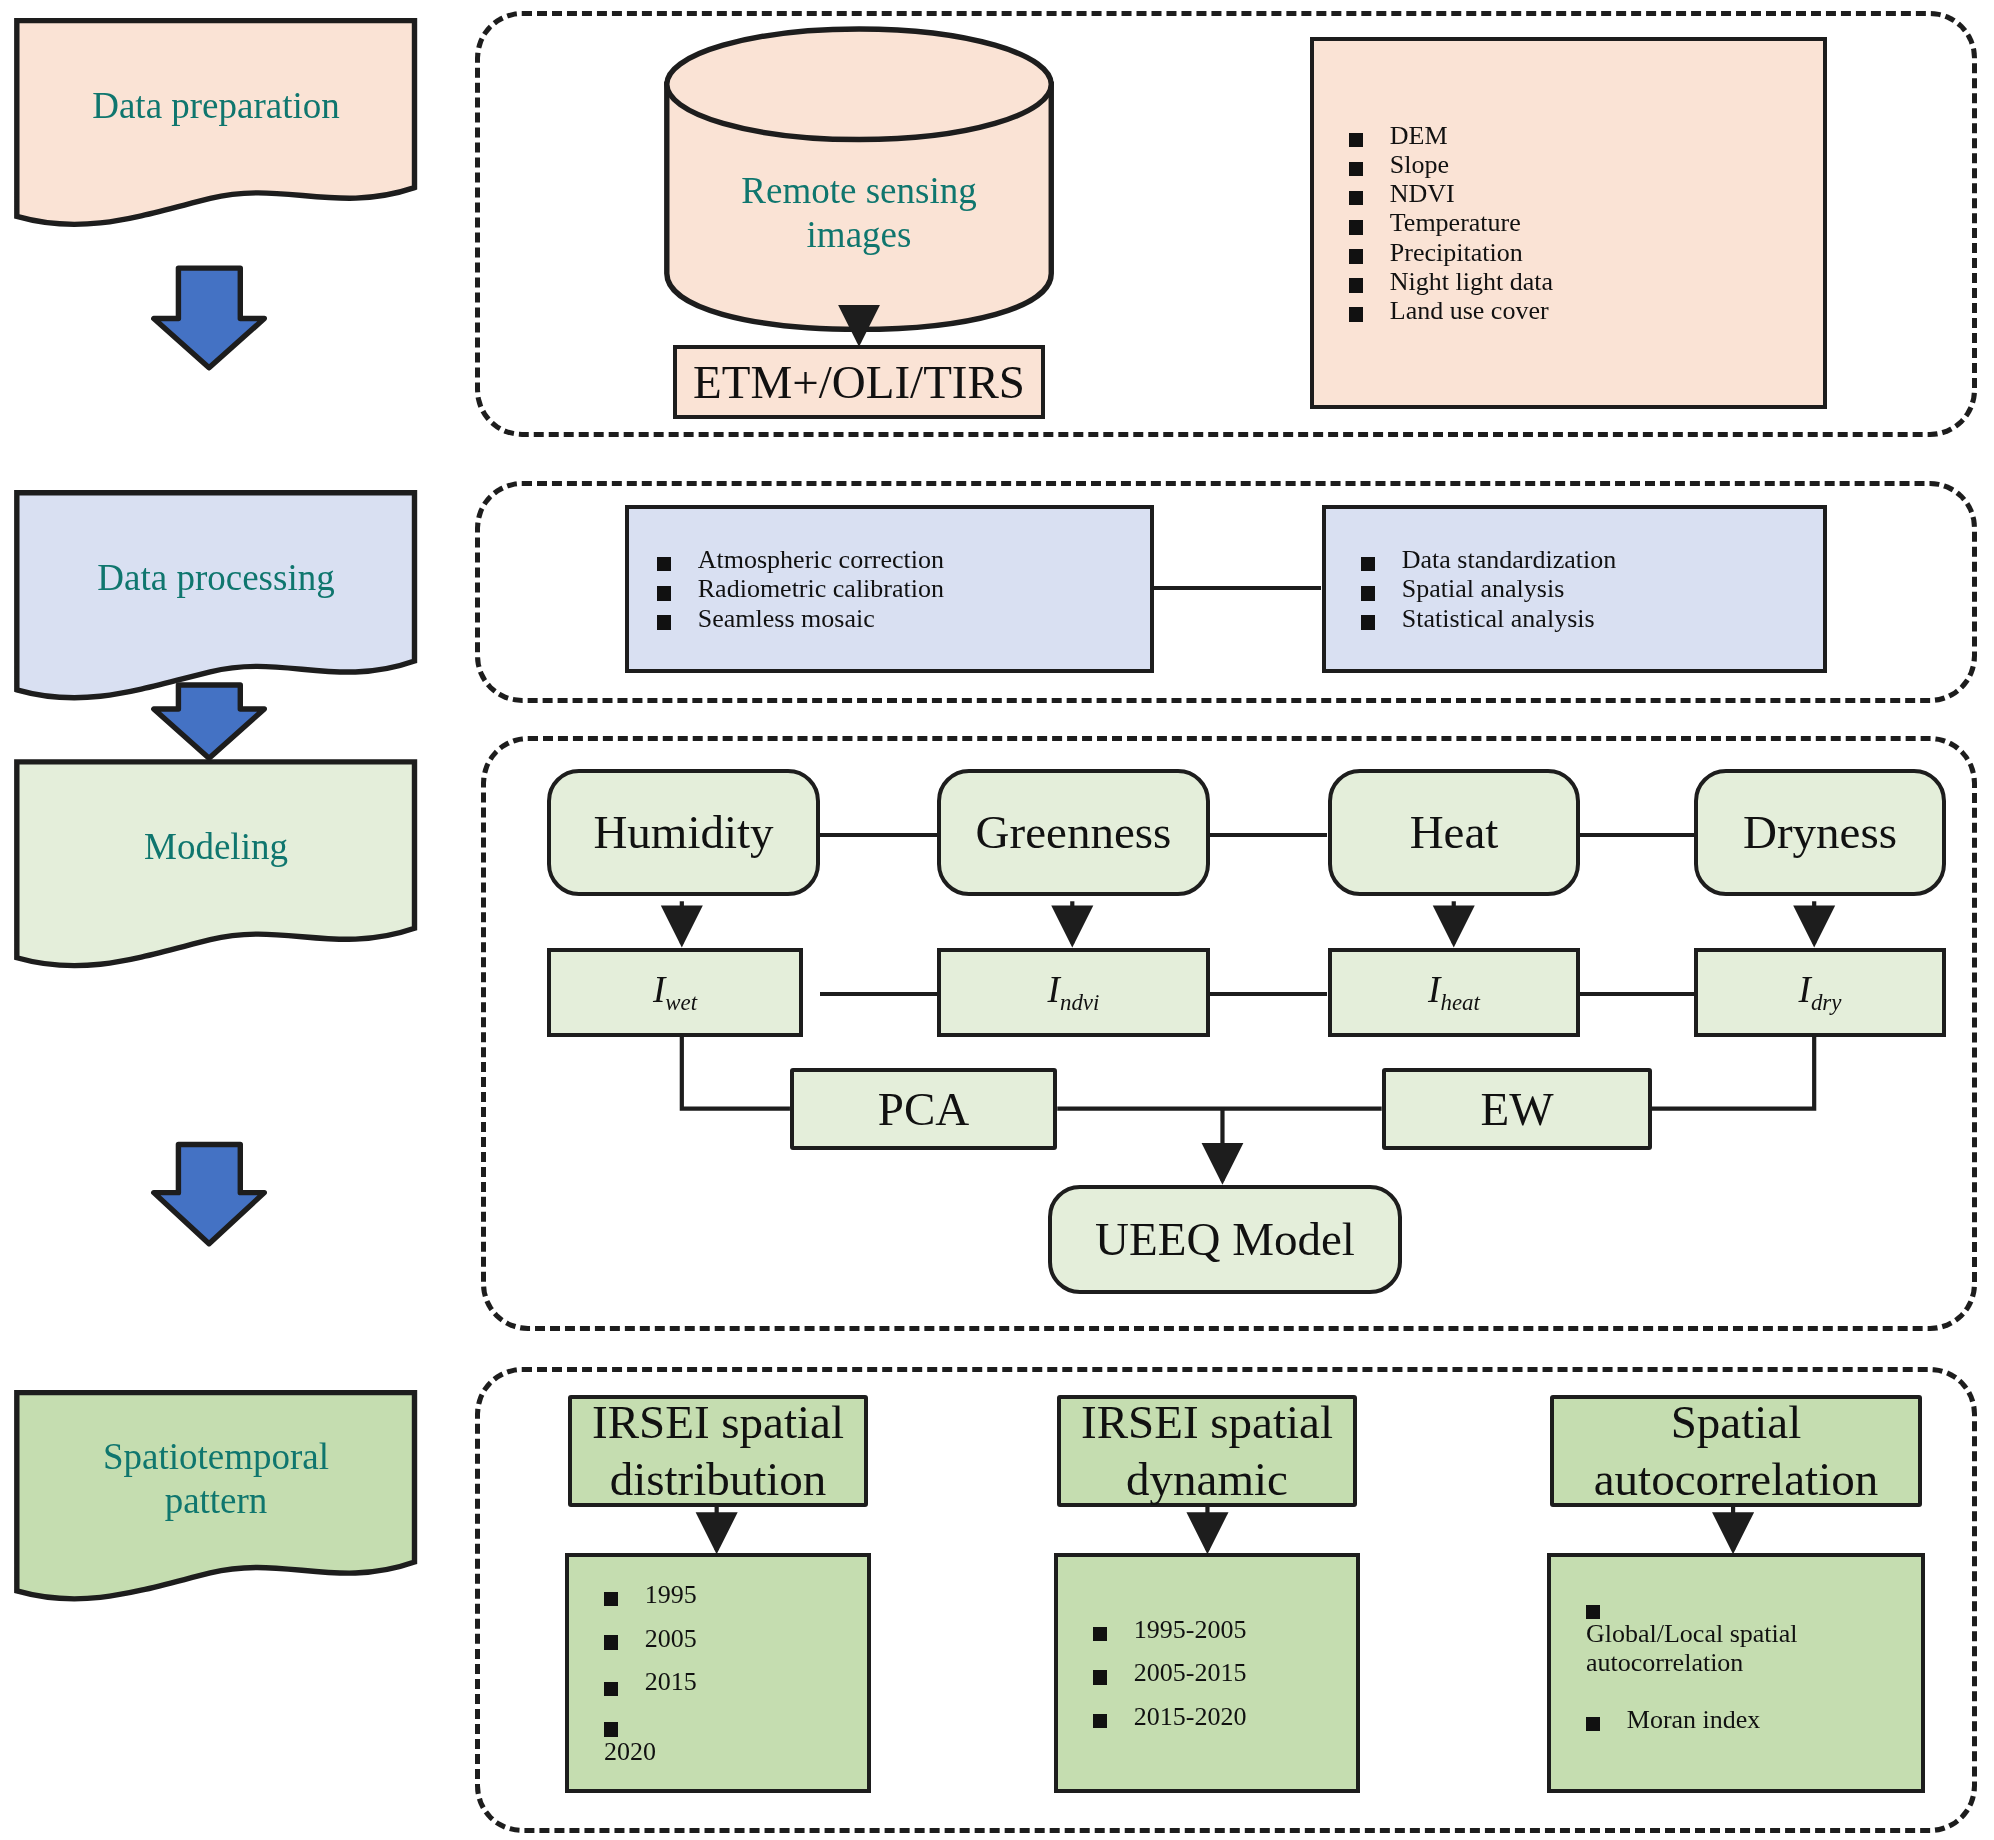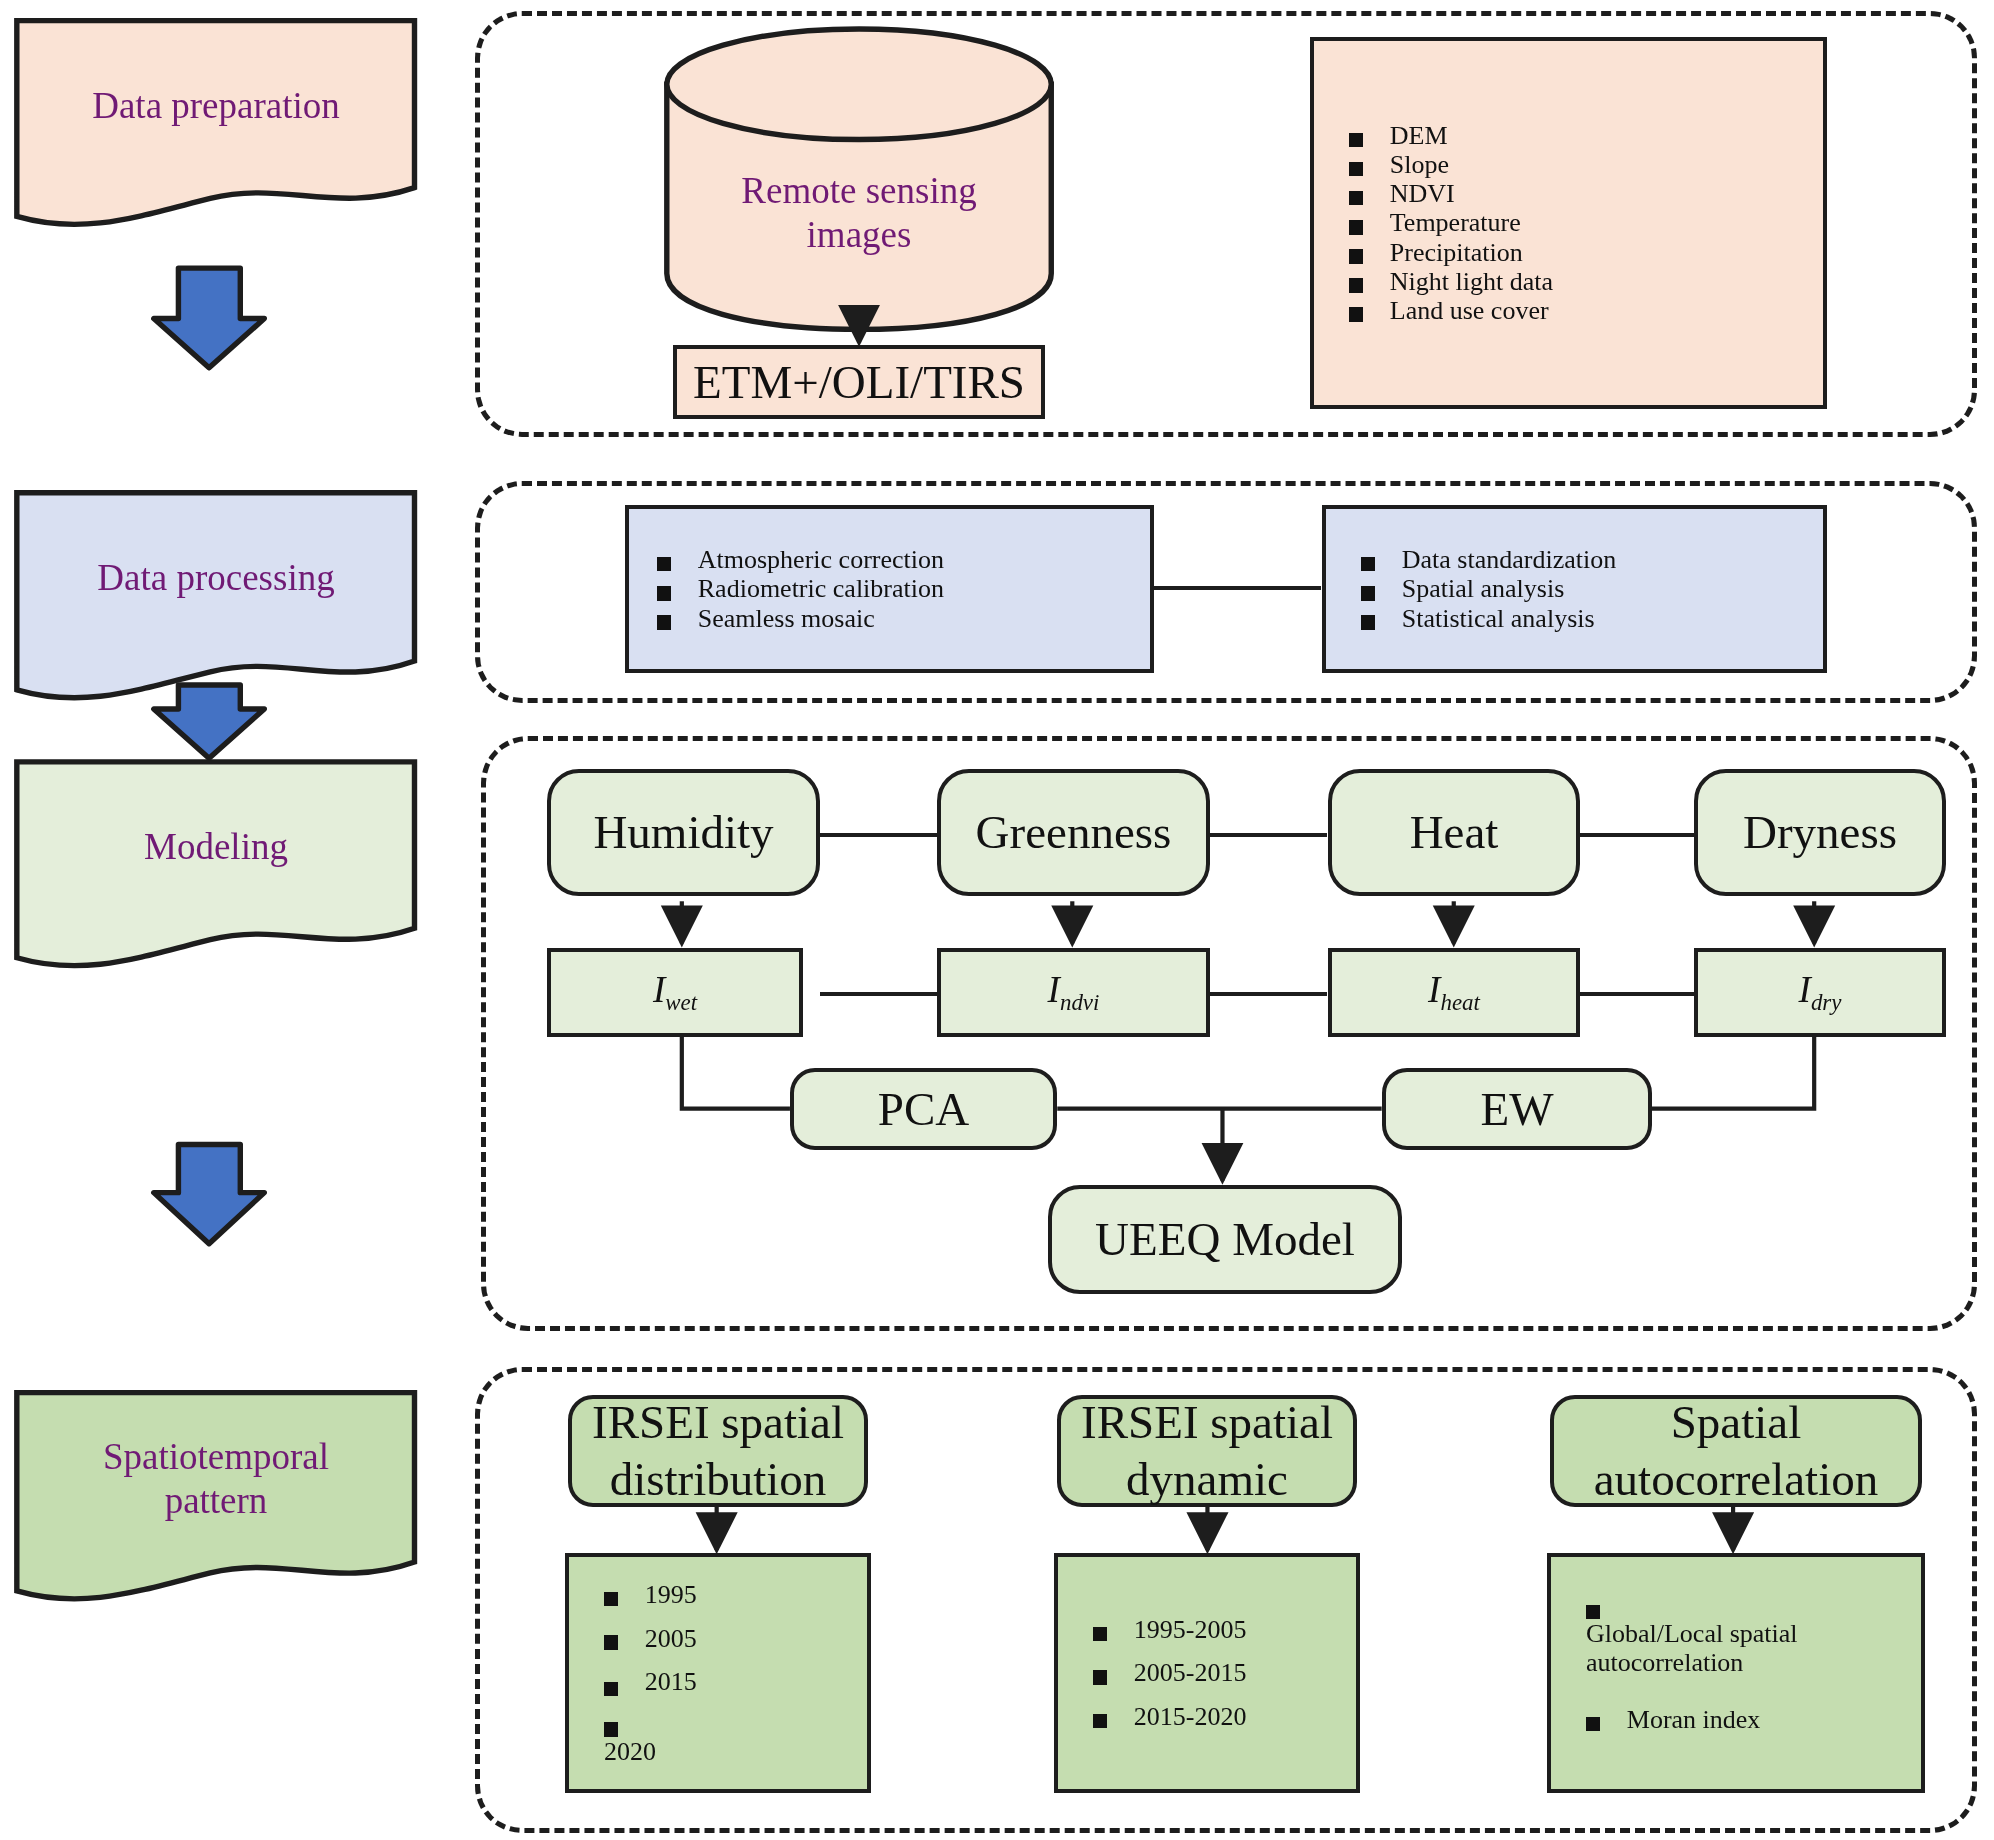--- a/index.html
+++ b/index.html
@@ -12,32 +12,32 @@
     border:5.4px dashed #1d1d1d;
     border-radius:47px;
     background:transparent;
   }
 
   
   .stage{
     position:absolute;box-sizing:border-box;
     display:flex;align-items:center;justify-content:center;
     text-align:center;line-height:1.18;
-    color:#701a75;
+    color:#0f766e;
   }
   .stage .label{position:relative;z-index:3;width:100%;padding-bottom:28px;}
 
   
   .rect{
     position:absolute;box-sizing:border-box;
     border:4.8px solid #1d1d1d;
     display:flex;align-items:center;justify-content:center;
     text-align:center;line-height:1.2;
   }
-  .rrect{border-radius:25px;}
+  .rrect{border-radius:3px;}
   .rrect-lg{border-radius:32px;}
 
   
   .bullets{
     position:absolute;box-sizing:border-box;
     border:4.8px solid #1d1d1d;
     padding:15.6px 12px 15.6px 35px;
     display:flex;flex-direction:column;justify-content:center;
   }
   .bullets .li{

